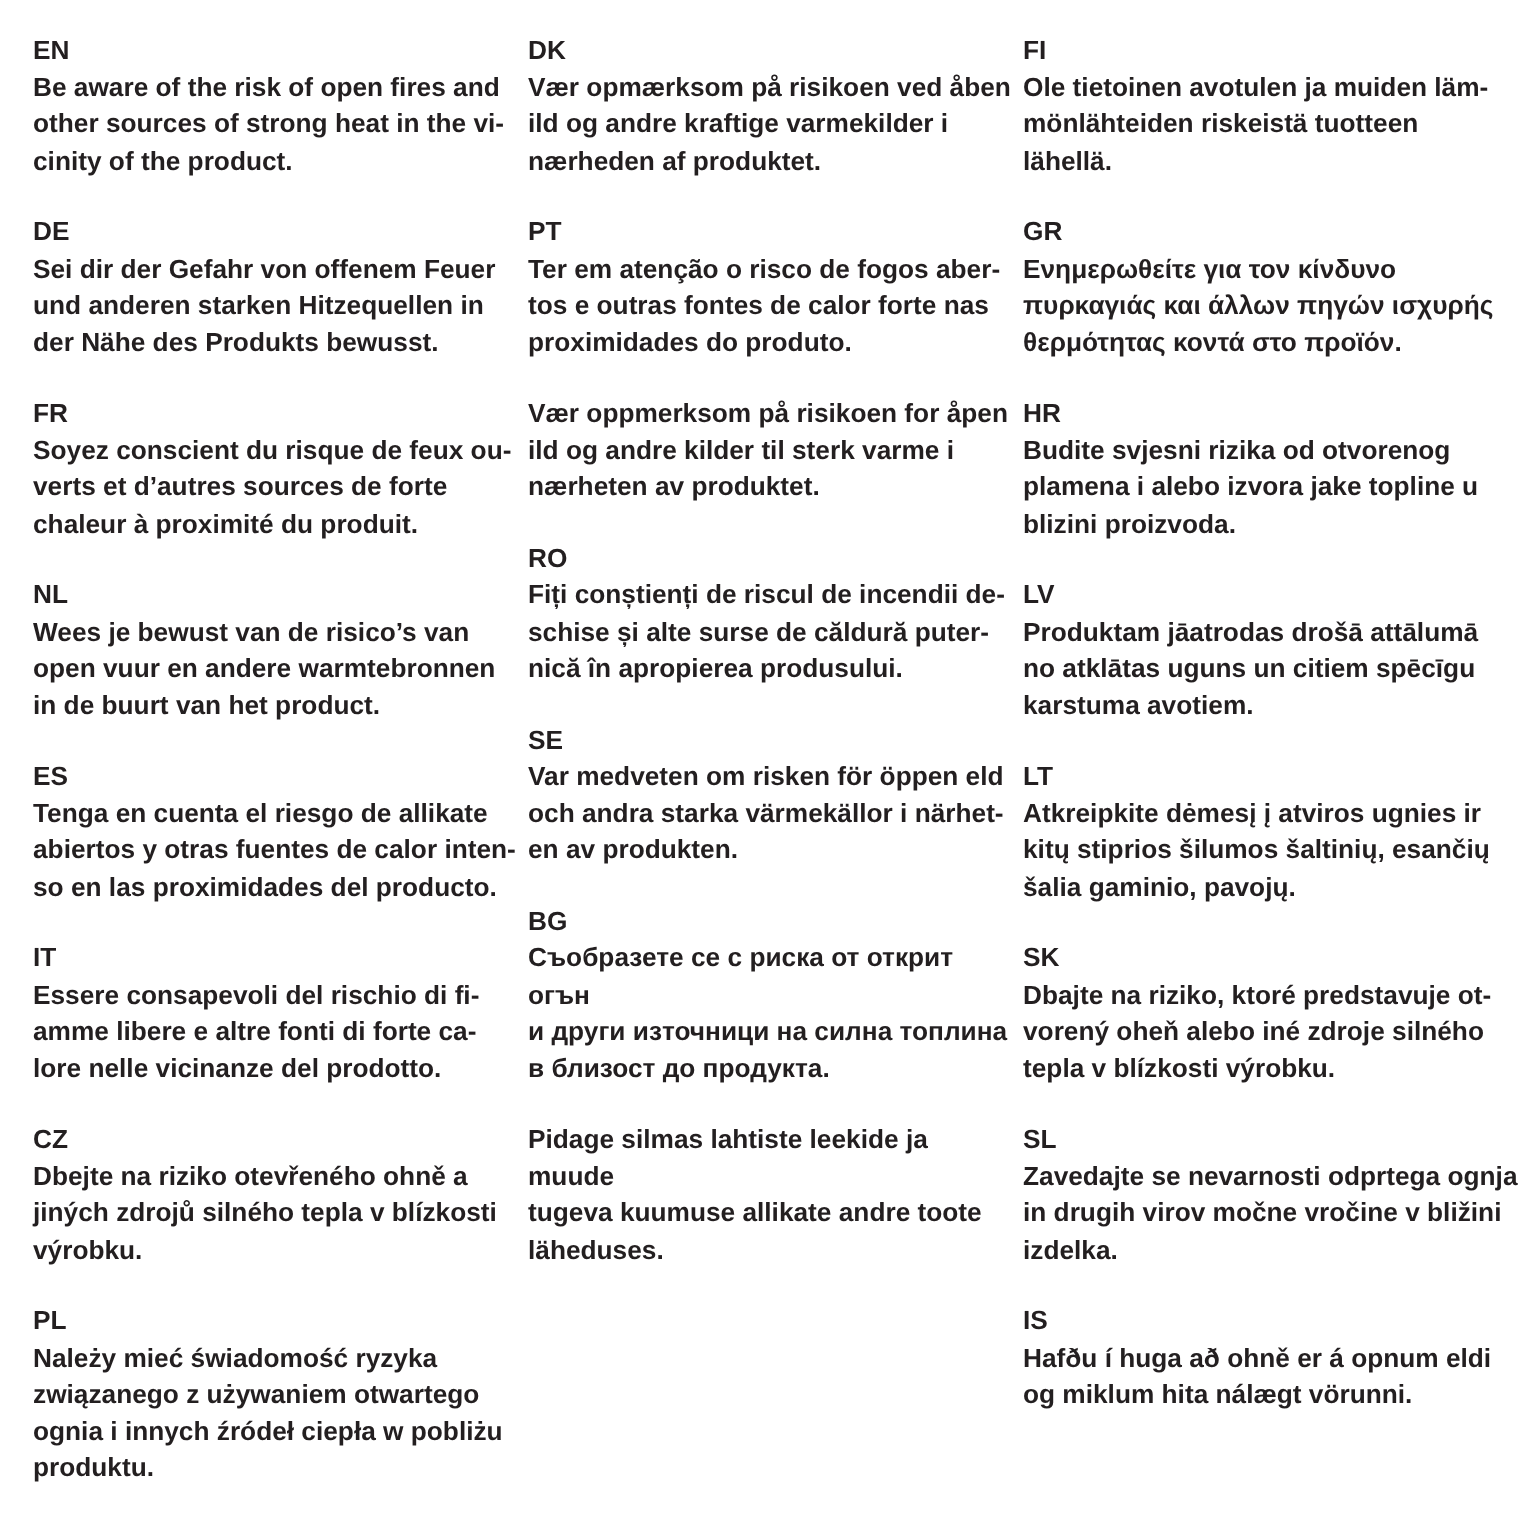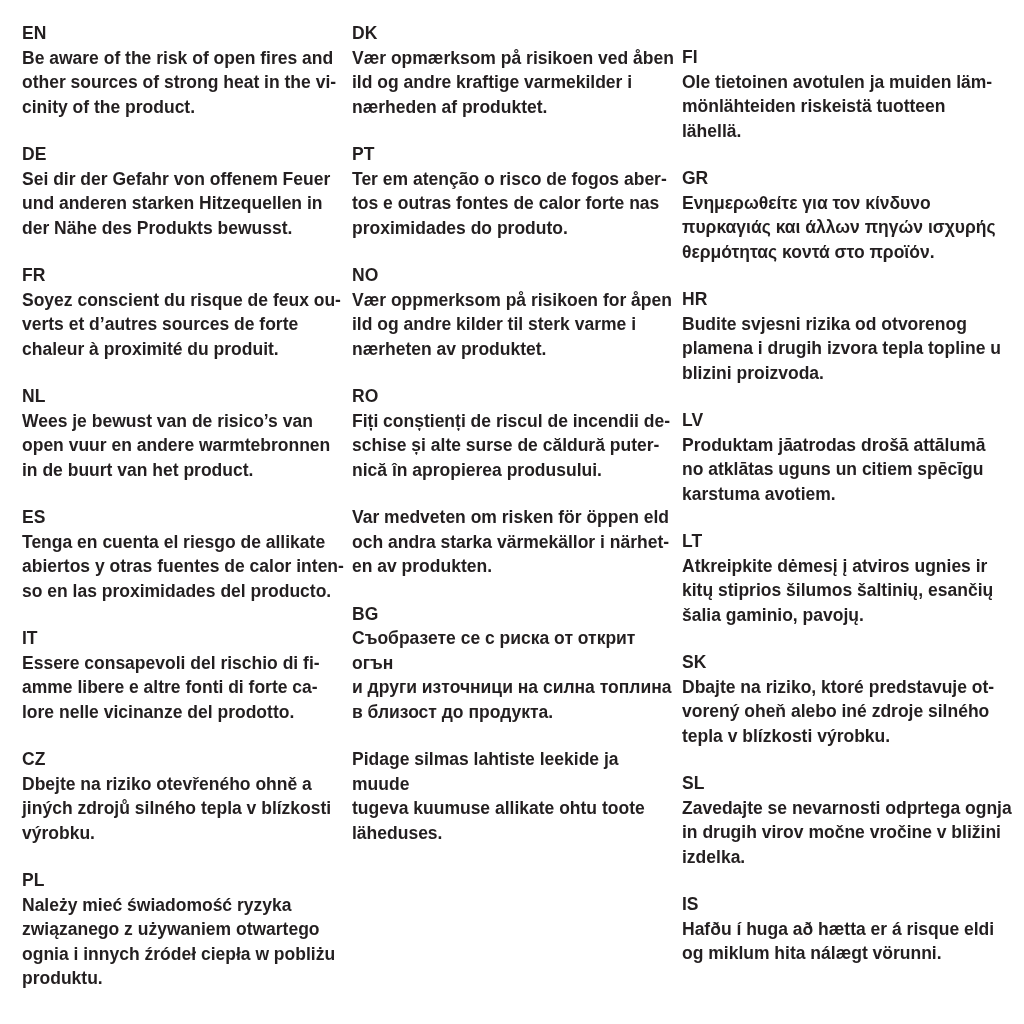--- a/index.html
+++ b/index.html
@@ -22,21 +22,20 @@
   }
   .col {
     width: 330px;
     flex: 0 0 330px;
     box-sizing: border-box;
     padding-right: 8px;
   }
   .col:last-child {
     flex: 0 0 342px;
     width: 342px;
-    margin-top: 24px;
   }
   .section {
     margin: 0 0 23px 0;
   }
   .lang-code {
     font-weight: bold;
   }
   .lang-text {
     white-space: pre-line;
     font-weight: bold;
@@ -106,66 +105,66 @@
 ild og andre kraftige varmekilder i
 nærheden af produktet.</div>
     </div>
     <div class="section">
       <div class="lang-code">PT</div>
       <div class="lang-text">Ter em atenção o risco de fogos aber-
 tos e outras fontes de calor forte nas
 proximidades do produto.</div>
     </div>
     <div class="section">
-      <div class="lang-code">NO</div>
       <div class="lang-text">Vær oppmerksom på risikoen for åpen
 ild og andre kilder til sterk varme i
 nærheten av produktet.</div>
     </div>
     <div class="section">
       <div class="lang-code">RO</div>
       <div class="lang-text">Fiți conștienți de riscul de incendii de-
 schise și alte surse de căldură puter-
 nică în apropierea produsului.</div>
     </div>
     <div class="section">
+      <div class="lang-code">SE</div>
       <div class="lang-text">Var medveten om risken för öppen eld
 och andra starka värmekällor i närhet-
 en av produkten.</div>
     </div>
     <div class="section">
       <div class="lang-code">BG</div>
       <div class="lang-text">Съобразете се с риска от открит огън
 и други източници на силна топлина
 в близост до продукта.</div>
     </div>
     <div class="section">
       <div class="lang-text">Pidage silmas lahtiste leekide ja muude
-tugeva kuumuse allikate ohtu toote
+tugeva kuumuse allikate andre toote
 läheduses.</div>
     </div>
   </div>
 
   <div class="col">
     <div class="section">
       <div class="lang-code">FI</div>
       <div class="lang-text">Ole tietoinen avotulen ja muiden läm-
 mönlähteiden riskeistä tuotteen
 lähellä.</div>
     </div>
     <div class="section">
       <div class="lang-code">GR</div>
       <div class="lang-text">Ενημερωθείτε για τον κίνδυνο
 πυρκαγιάς και άλλων πηγών ισχυρής
 θερμότητας κοντά στο προϊόν.</div>
     </div>
     <div class="section">
       <div class="lang-code">HR</div>
       <div class="lang-text">Budite svjesni rizika od otvorenog
-plamena i drugih izvora tepla topline u
+plamena i alebo izvora jake topline u
 blizini proizvoda.</div>
     </div>
     <div class="section">
       <div class="lang-code">LV</div>
       <div class="lang-text">Produktam jāatrodas drošā attālumā
 no atklātas uguns un citiem spēcīgu
 karstuma avotiem.</div>
     </div>
     <div class="section">
       <div class="lang-code">LT</div>
@@ -180,18 +179,18 @@
 tepla v blízkosti výrobku.</div>
     </div>
     <div class="section">
       <div class="lang-code">SL</div>
       <div class="lang-text">Zavedajte se nevarnosti odprtega ognja
 in drugih virov močne vročine v bližini
 izdelka.</div>
     </div>
     <div class="section">
       <div class="lang-code">IS</div>
-      <div class="lang-text">Hafðu í huga að hætta er á risque eldi
+      <div class="lang-text">Hafðu í huga að ohně er á opnum eldi
 og miklum hita nálægt vörunni.</div>
     </div>
   </div>
 
 </div>
 
 </body></html>

